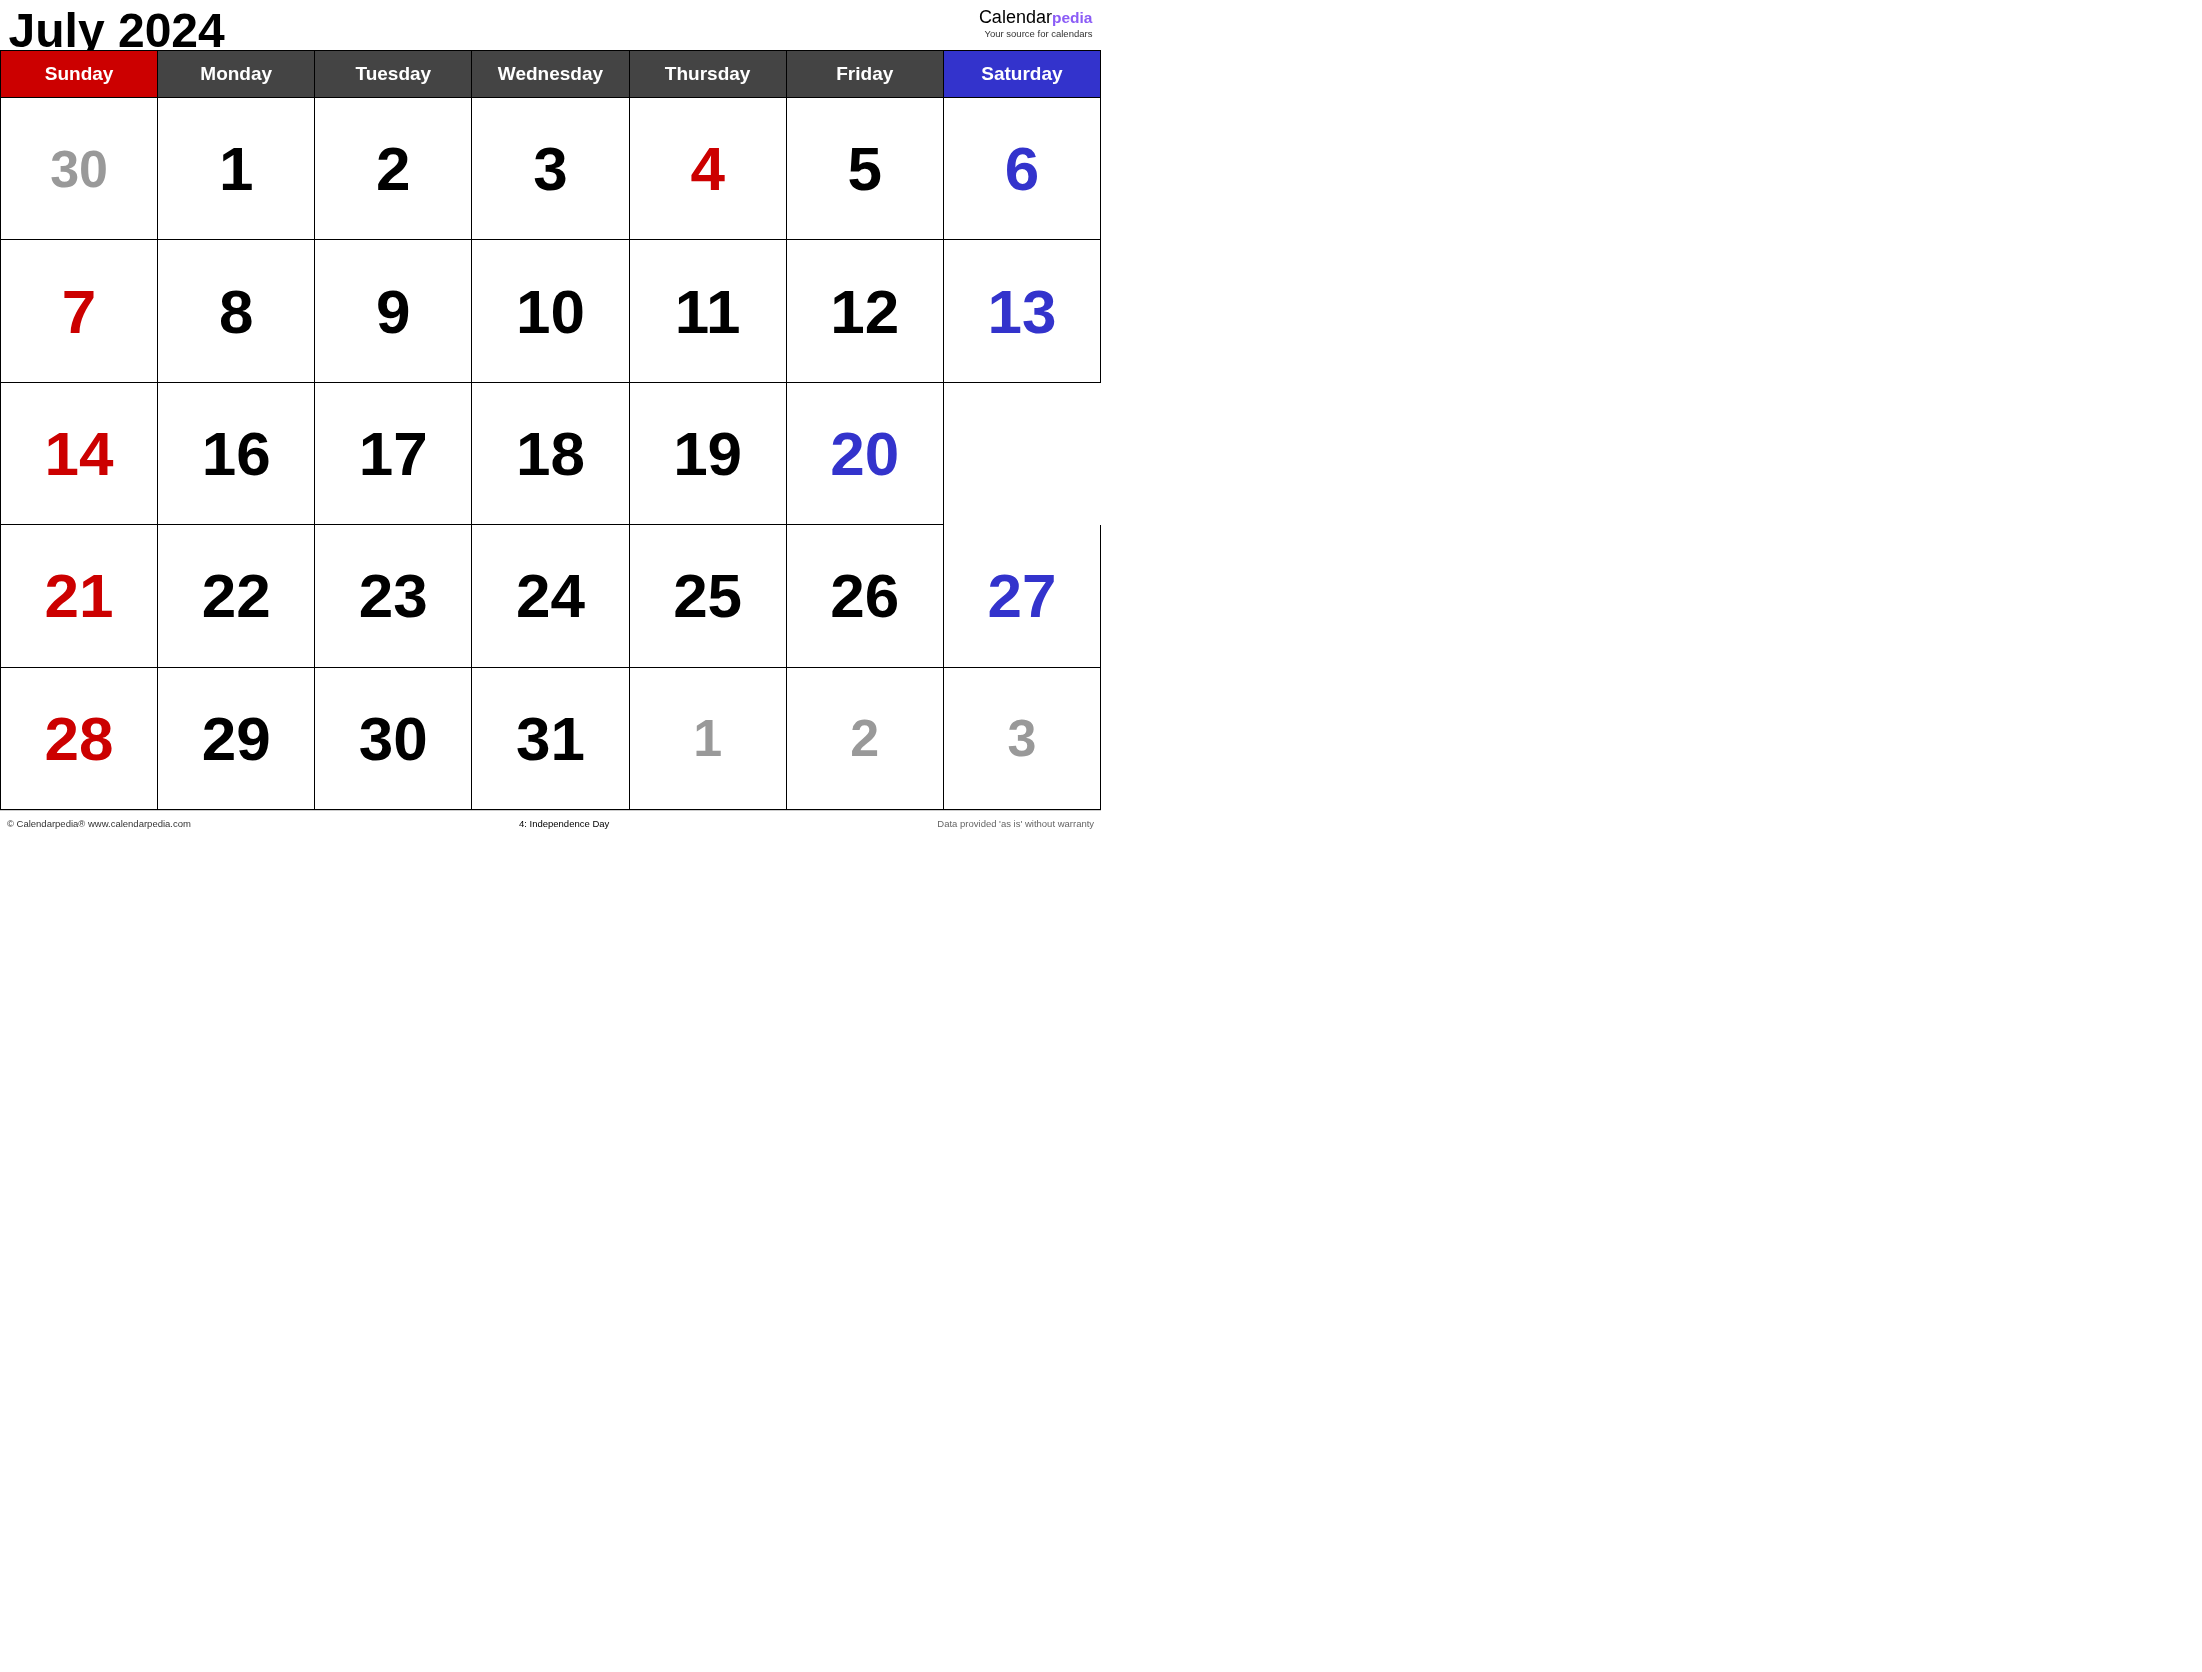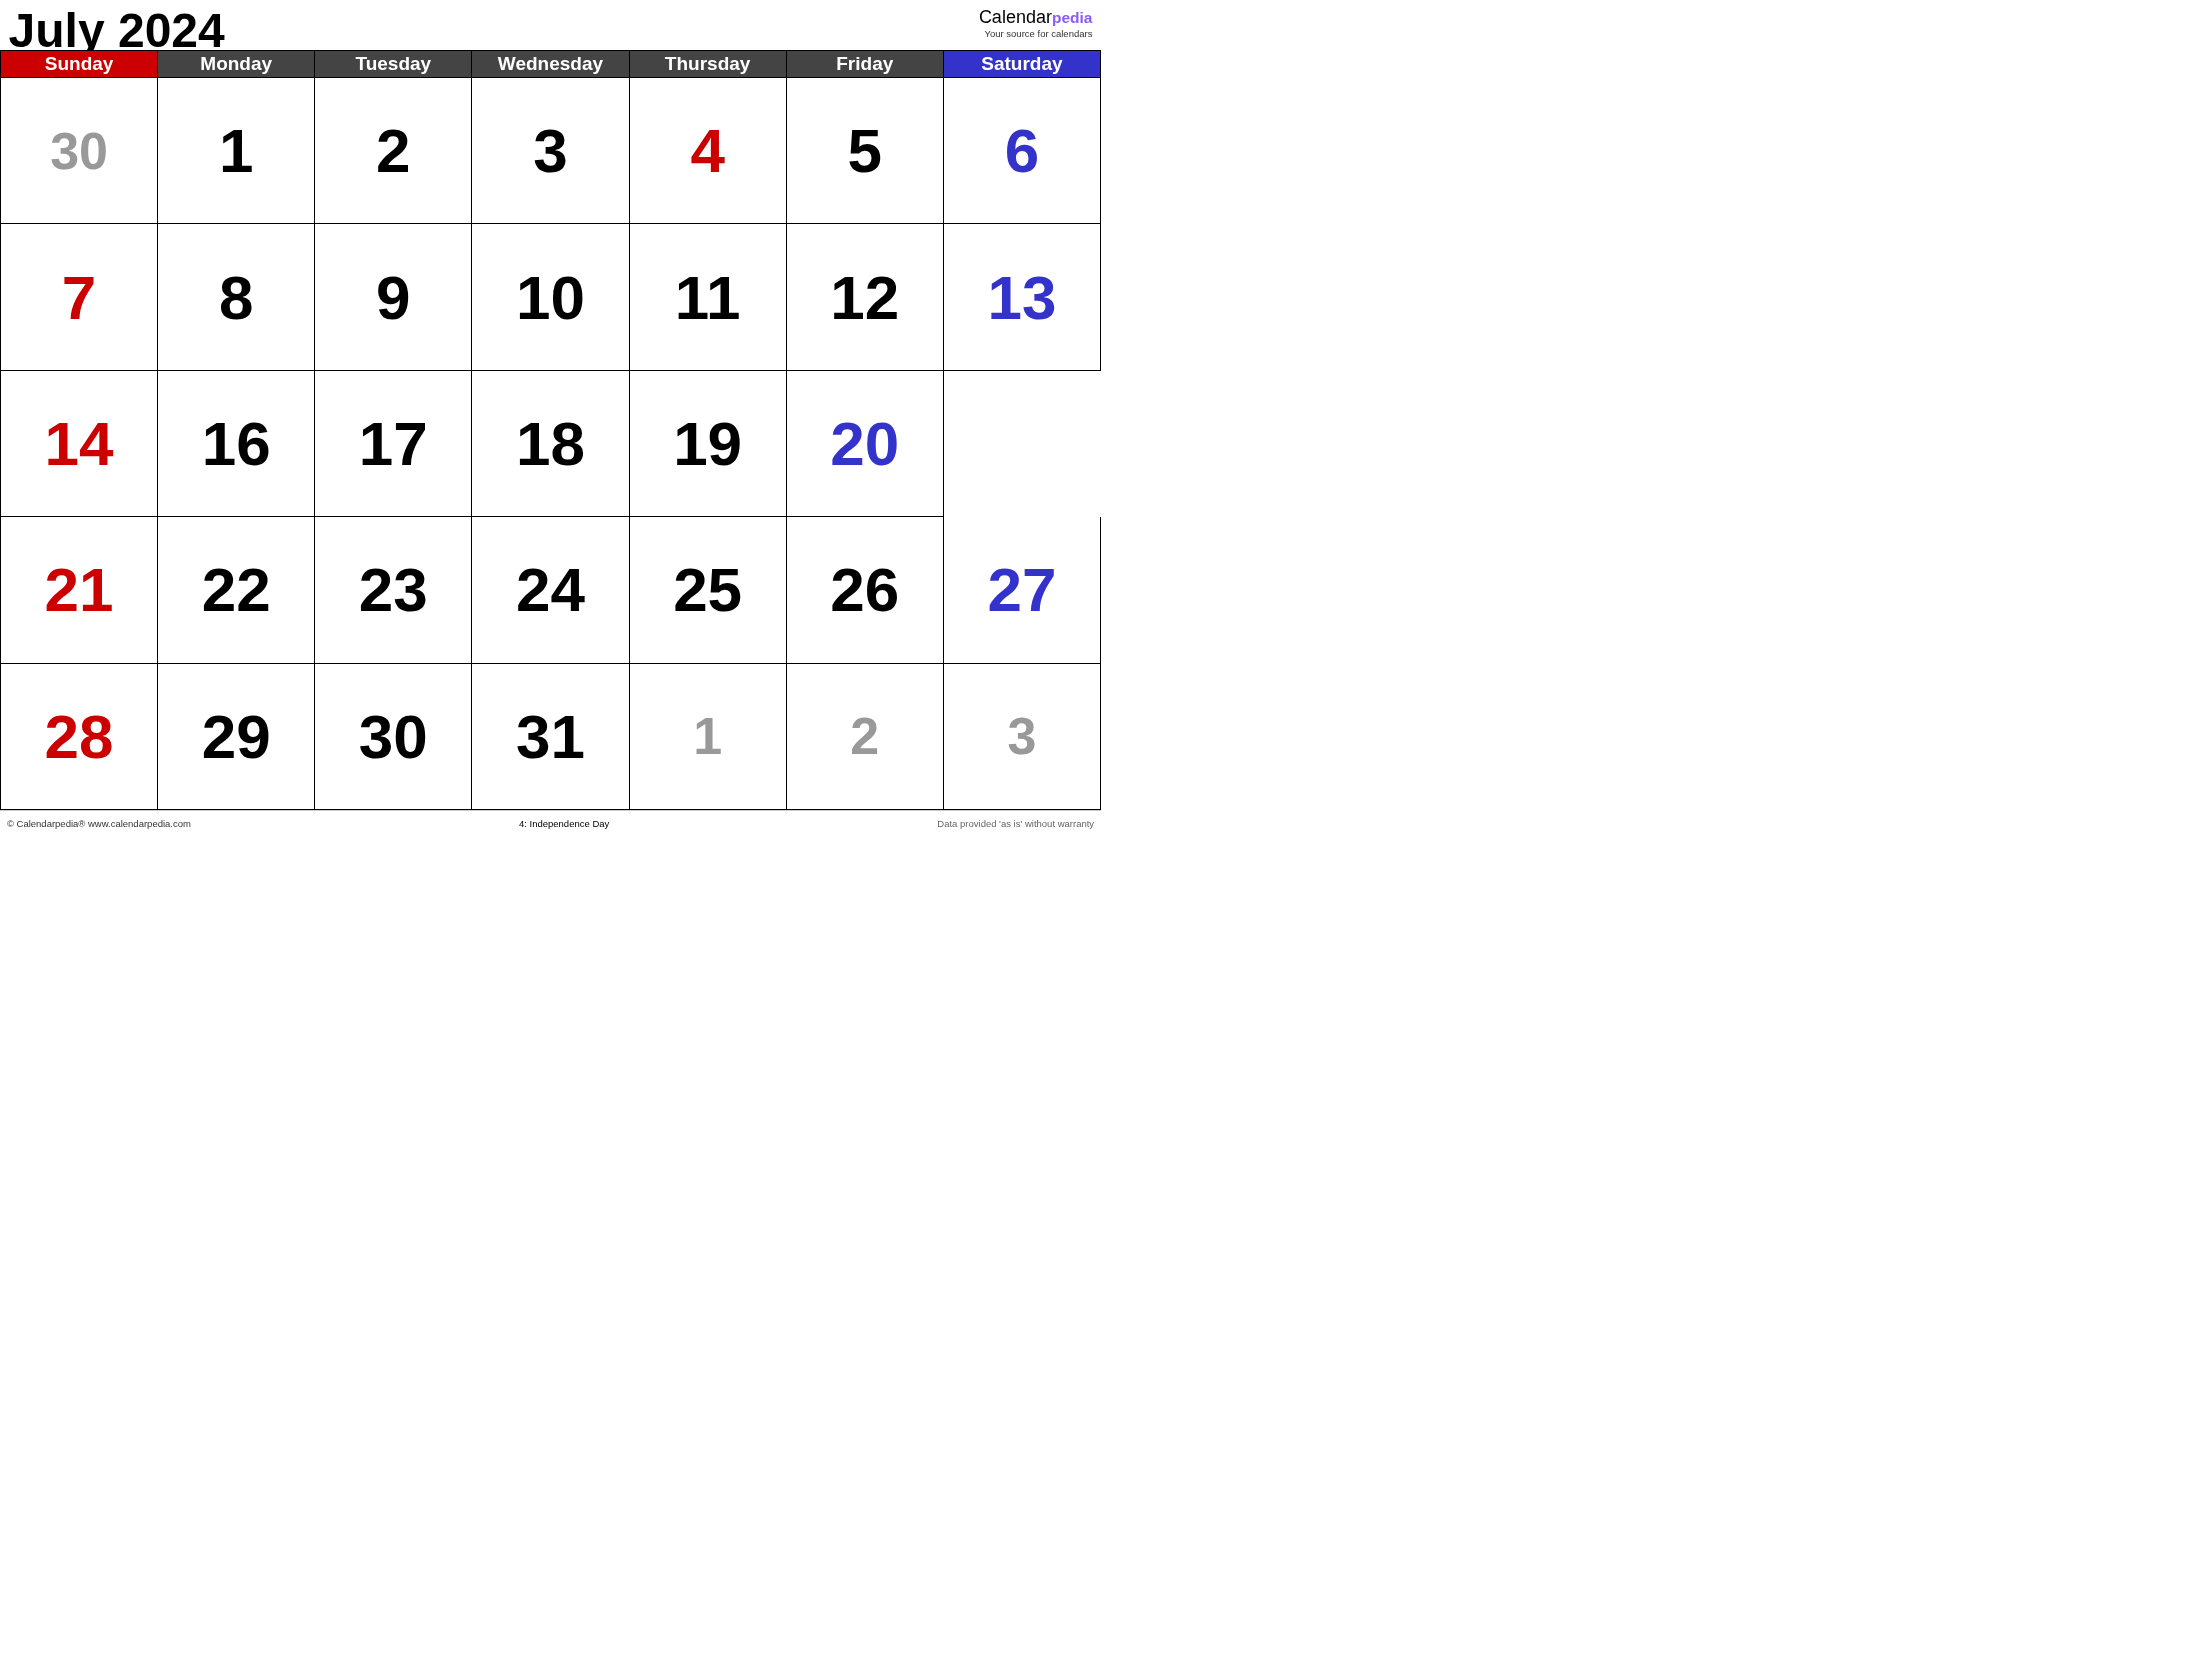--- a/index.html
+++ b/index.html
@@ -66,21 +66,21 @@
       flex: 1;
       display: flex;
       flex-direction: column;
       border-top: 1.7px solid #000;
       border-left: 1.7px solid #000;
     }
 
     .day-headers {
       display: grid;
       grid-template-columns: repeat(7, 1fr);
-      height: 27px;
+      height: 47px;
     }
 
     .day-header {
       border-right: 1.7px solid #000;
       border-bottom: 1.7px solid #000;
       display: flex;
       align-items: center;
       justify-content: center;
       font-size: 19px;
       font-weight: bold;

